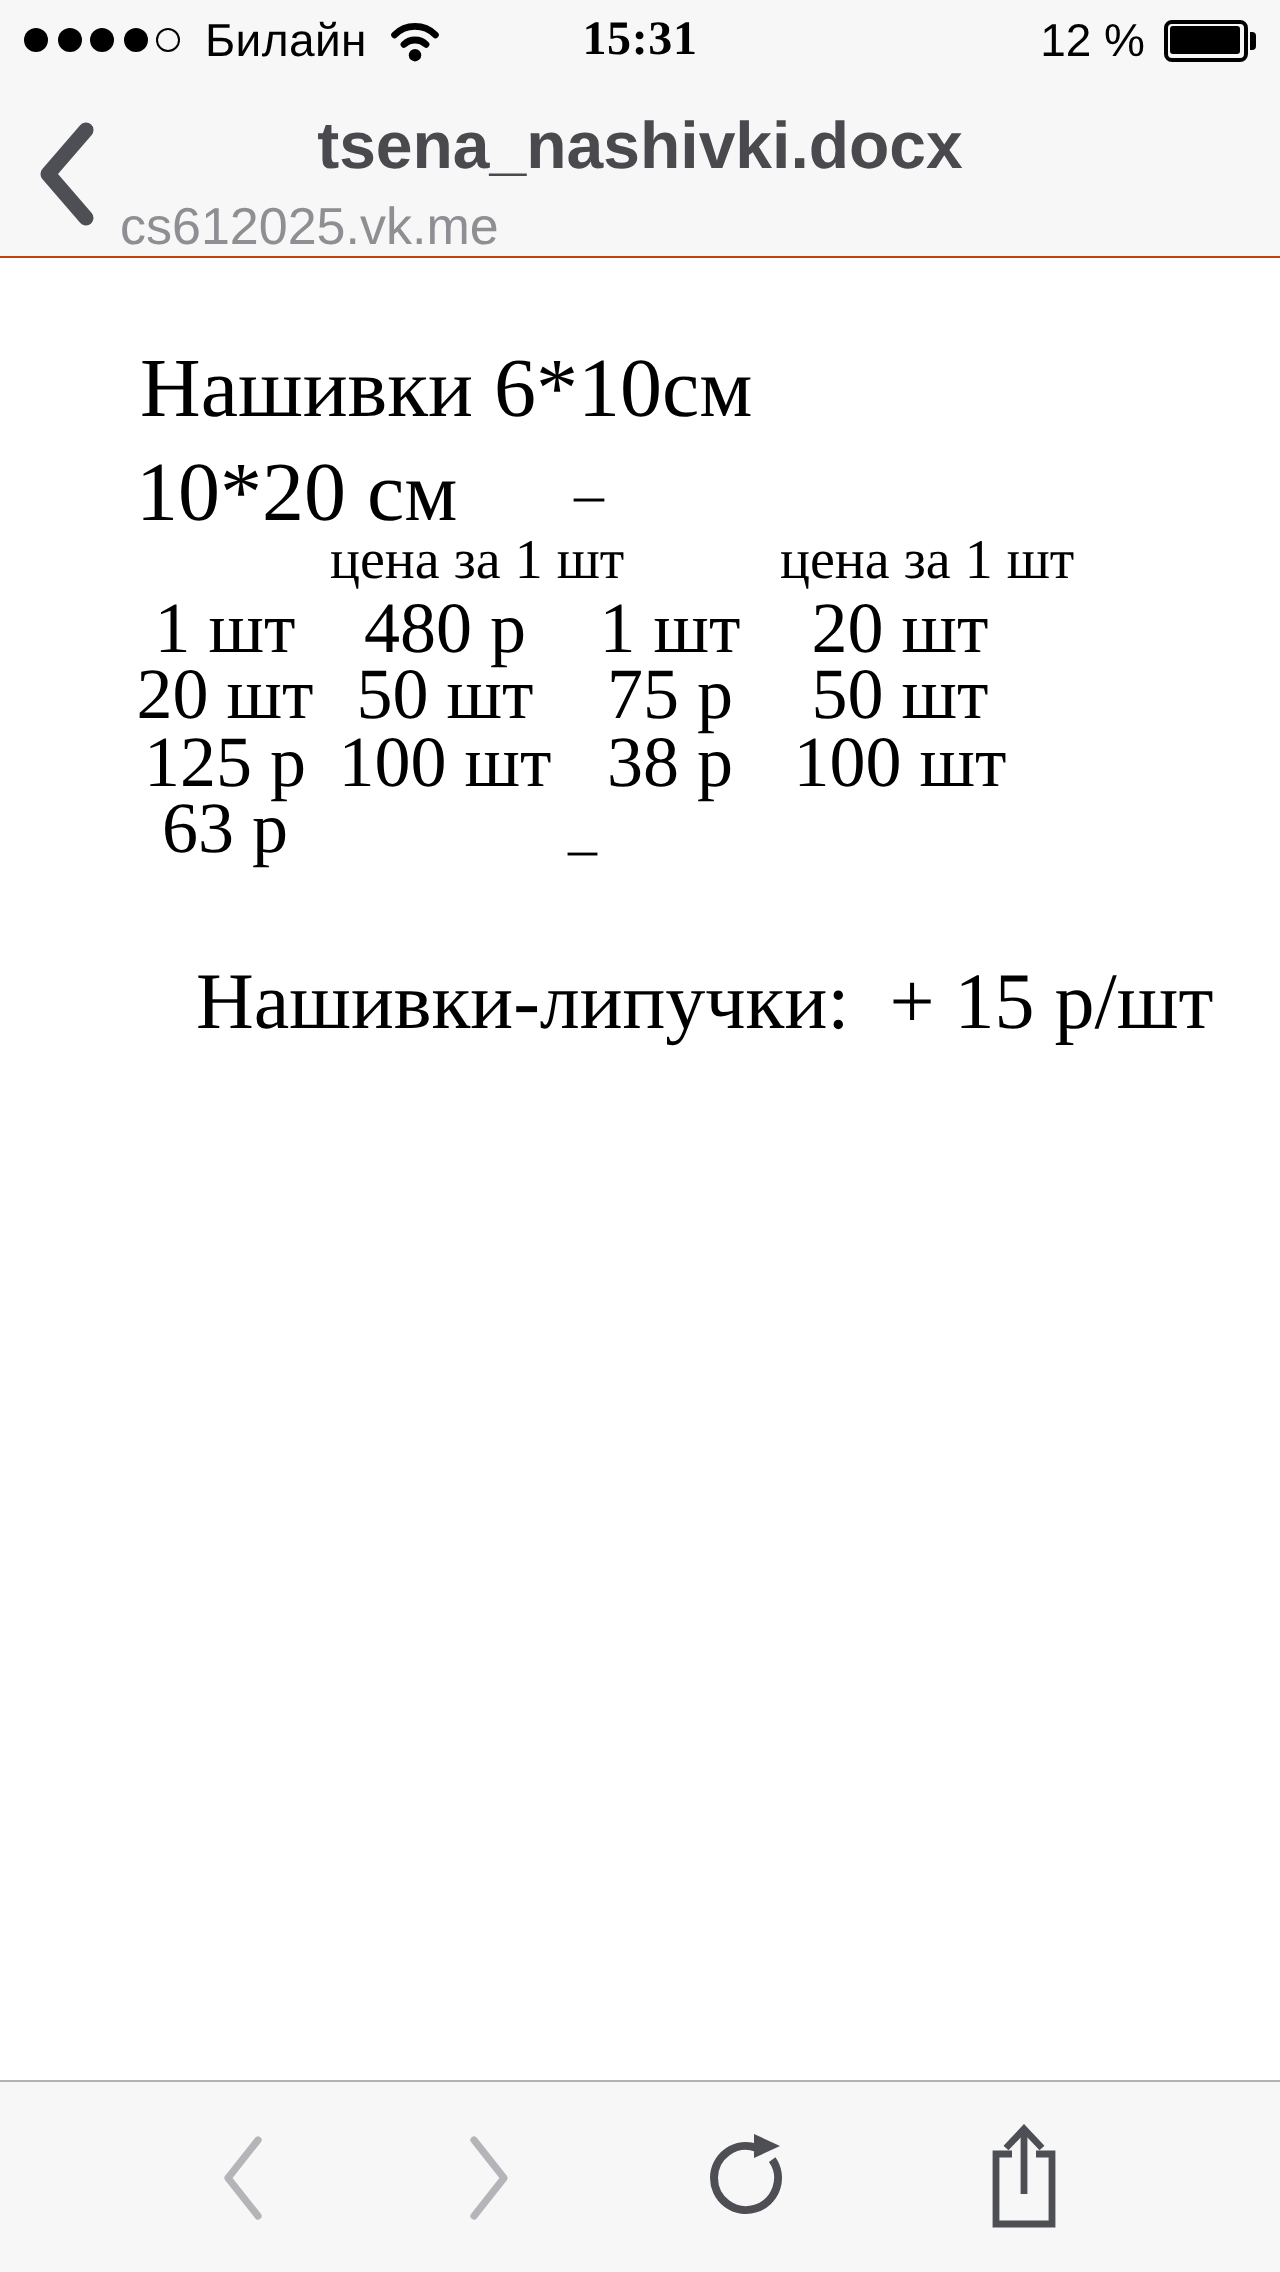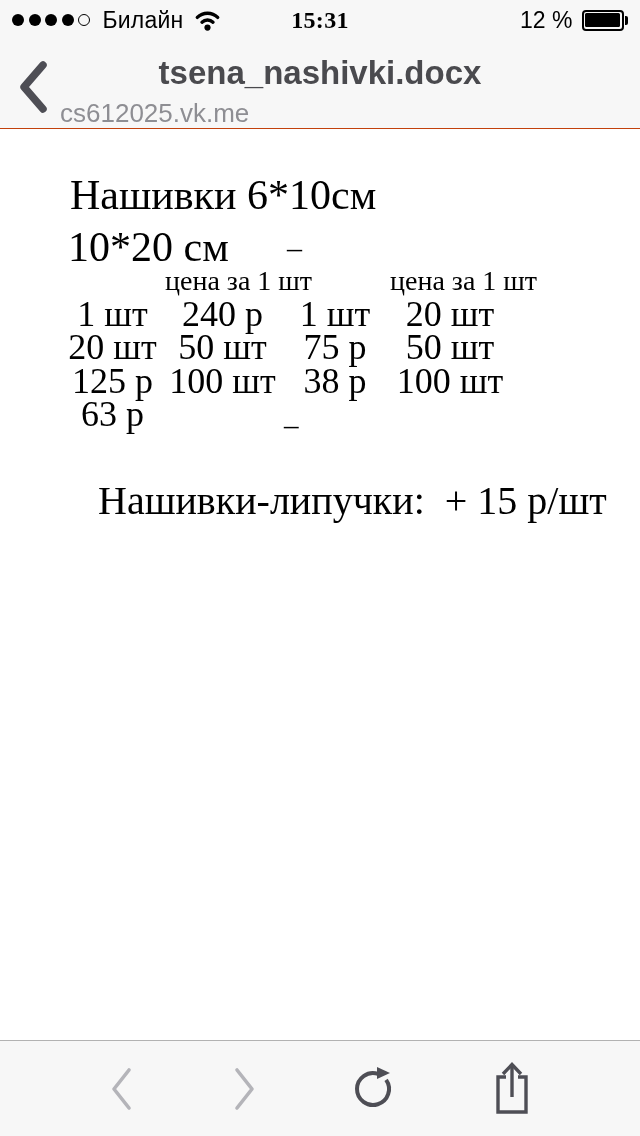--- a/index.html
+++ b/index.html
@@ -145,21 +145,21 @@
 
     <span class="dash-top">–</span>
 
     <div class="price-grid">
       <div class="cell"></div>
       <div class="cell hdr">цена за 1 шт</div>
       <div class="cell"></div>
       <div class="cell hdr">цена за 1 шт</div>
 
       <div class="cell">1 шт</div>
-      <div class="cell">240 р</div>
+      <div class="cell">480 р</div>
       <div class="cell">1 шт</div>
 
       <div class="cell">20 шт</div>
       <div class="cell">20 шт</div>
 
       <div class="cell">50 шт</div>
       <div class="cell">75 р</div>
       <div class="cell">50 шт</div>
       <div class="cell">125 р</div>
 

